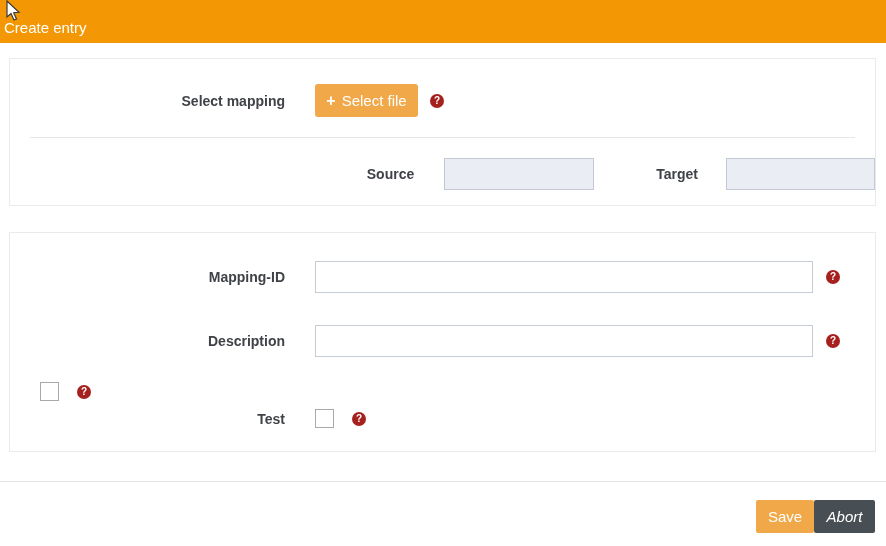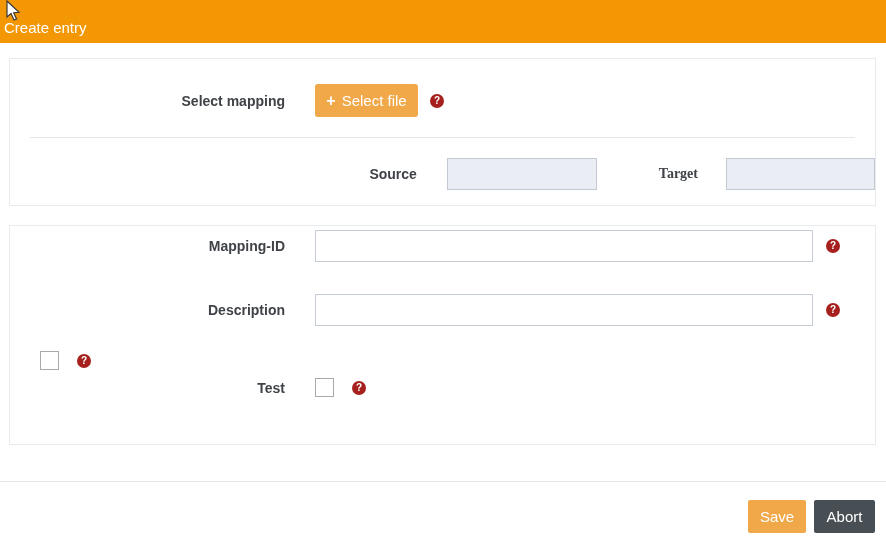--- a/index.html
+++ b/index.html
@@ -20,21 +20,21 @@
   }
   .cursor {
     position: absolute; left: 5px; top: 0; z-index: 10;
   }
   .panel {
     position: absolute; left: 9px; width: 867px;
     background: #ffffff;
     border: 1px solid #e8ebeb;
   }
   .panel-1 { top: 58px; height: 148px; padding-top: 25px; }
-  .panel-2 { top: 225px; height: 220px; padding-top: 4px; }
+  .panel-2 { top: 232px; height: 220px; padding-top: 28px; }
   .form-row { display: flex; align-items: center; }
   .form-label {
     width: 275px; text-align: right;
     font-size: 14px; font-weight: bold; color: #3f4247;
     flex-shrink: 0;
   }
   .select-file-btn {
     margin-left: 30px;
     width: 103px; height: 33px;
     background: #f0a848; border: none; border-radius: 3px;
@@ -60,21 +60,21 @@
   }
   .row-2 { margin-top: 20px; justify-content: flex-end; }
   .input-disabled {
     margin-left: 30px;
     width: 150px; height: 32px;
     background: #eaedf3;
     border: 1px solid #c3c9d3;
   }
   .target-label {
     margin-left: 62px;
-    font-size: 14px; font-weight: bold; color: #3f4247; font-family: Liberation Serif, serif;
+    font-size: 14px; font-weight: bold; color: #3f4247;
   }
   .input-disabled.target { margin-left: 28px; width: 149px; }
   .text-input {
     margin-left: 30px;
     width: 498px; height: 32px;
     background: #ffffff;
     border: 1px solid #c6ccd4;
     font-size: 14px; padding: 0 8px;
     font-family: "Liberation Sans", sans-serif;
   }
@@ -89,31 +89,31 @@
     display: inline-block;
     cursor: pointer;
     flex-shrink: 0;
   }
   .bottom-divider {
     position: absolute; left: 0; right: 0; top: 481px;
     height: 1px; background: #e4e4e4;
   }
   .footer-buttons {
     position: absolute; top: 500px; right: 11px;
-    display: flex; gap: 8px;
+    display: flex; gap: 0;
   }
   .btn {
     height: 33px; border: none; border-radius: 2px;
     color: #ffffff; font-size: 15px;
     font-family: "Liberation Sans", sans-serif;
     display: flex; align-items: center; justify-content: center;
     cursor: pointer;
   }
   .btn-save { width: 58px; background: #f0a848; }
-  .btn-abort { width: 61px; background: #474f54; }
+  .btn-abort { width: 61px; background: #474f54; font-style: italic; }
 </style>
 </head>
 <body>
 
 <div class="header">
   <span class="header-title">Create entry</span>
 </div>
 
 <svg class="cursor" width="18" height="24" viewBox="0 0 18 24">
   <path d="M2 1 L2 17 L6 13.5 L9 20 L11.5 19 L8.7 12.7 L14 12.3 Z" fill="#ffffff" stroke="#3a3a3a" stroke-width="1.2"></path>

